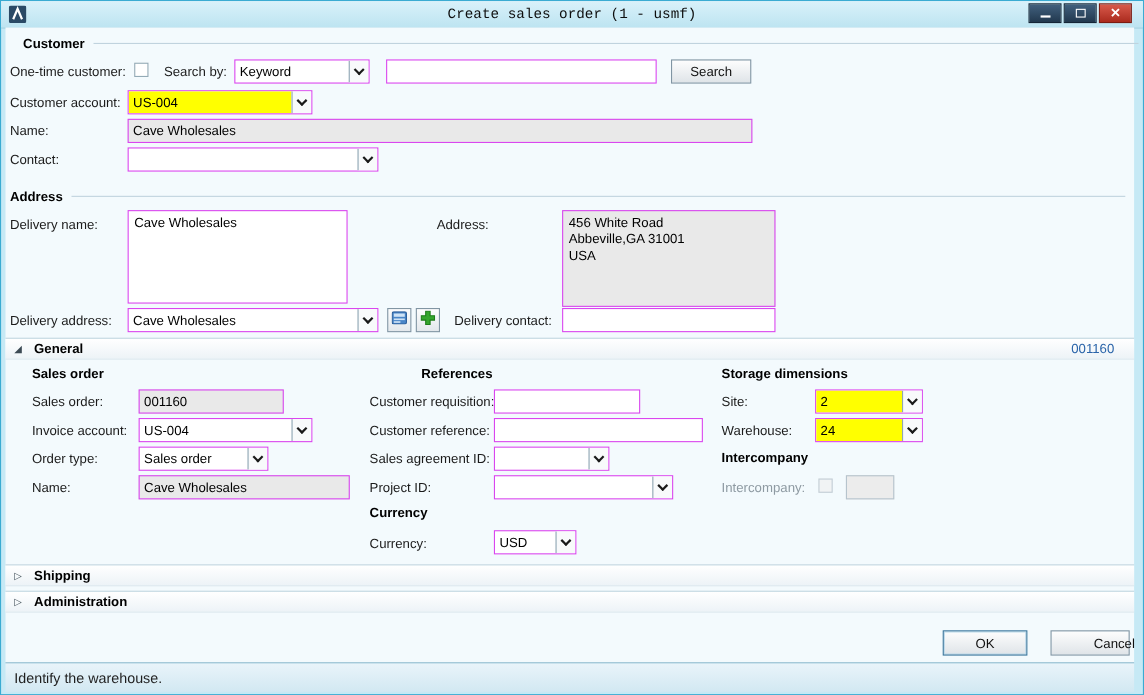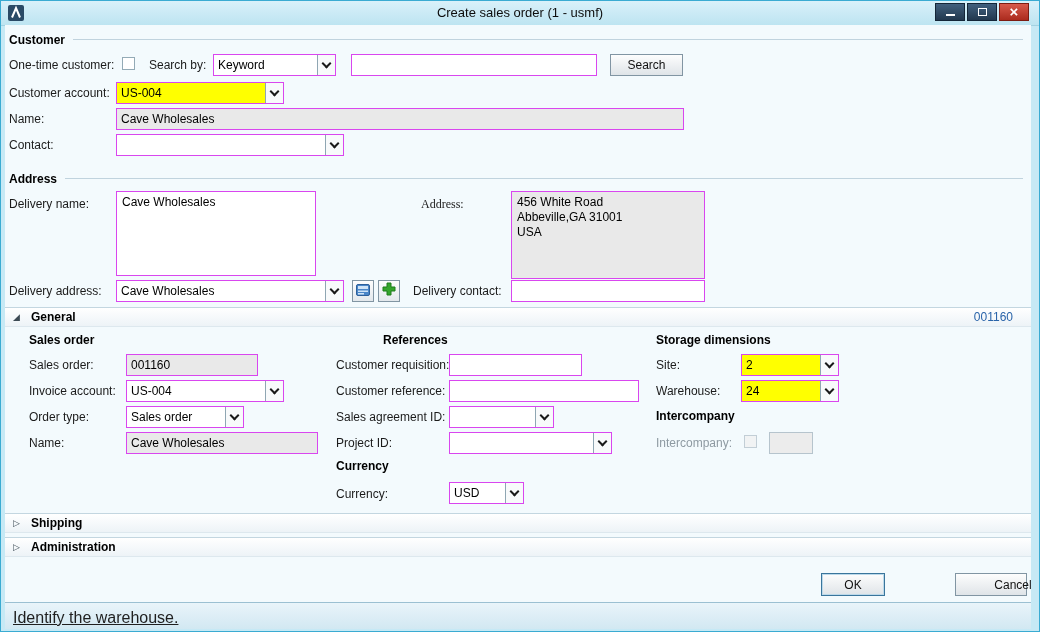--- a/index.html
+++ b/index.html
@@ -6,39 +6,40 @@
   .win {
     position:relative; width:1040px; height:632px; overflow:hidden;
     font-family:"Liberation Sans", sans-serif;
     background:#c6e9f5; border:1px solid #3aabd2; box-sizing:border-box;
   }
   
   .titlebar {
     position:absolute; left:0; top:0; width:100%; height:24px;
     background:linear-gradient(#d9f1fa,#bde4f1);
     border-bottom:1px solid #a3d2e2;
+    font-family:Liberation Mono, monospace;
   }
   .title { position:absolute; left:0; right:0; top:4px; text-align:center; font-size:13px; color:#0d0d0d; }
   .app-icon { position:absolute; left:7px; top:4px; width:16px; height:16px; }
   .winbtn {
     position:absolute; top:2px; width:30px; height:18px; box-sizing:border-box;
     display:flex; align-items:center; justify-content:center; cursor:default;
   }
   .btn-min,.btn-max { background:linear-gradient(#41607e,#22394f); border:1px solid #142638; }
   .btn-close { background:linear-gradient(#d85a4b,#ab2b1e); border:1px solid #7c1c12; }
   .glyph-min { width:9px; height:2px; background:#fff; margin-top:6px; }
   .glyph-max { width:9px; height:8px; border:1px solid #fff; box-sizing:border-box; }
   .glyph-close::before { content:"×"; color:#fff; font-size:15px; font-weight:bold; line-height:14px; }
   
   .client { position:absolute; left:4px; top:24px; width:1026px; height:577px; background:#f3fafd; }
   .statusbar {
     position:absolute; left:4px; top:601px; width:1026px; height:27px; box-sizing:border-box;
     background:linear-gradient(#e9f4fa,#d2e8f2); border-top:1px solid #9bc0d2;
   }
-  .status-text { margin:6px 0 0 8px; font-size:16px; color:#1f1f1f;text-decoration:underline; }
+  .status-text { margin:6px 0 0 8px; font-size:13px; color:#1f1f1f; }
   
   .lbl { position:absolute; font-size:12px; color:#1b1b1b; white-space:nowrap; }
   .lbl.disabled { color:#8e9aa2; }
   .ghdr { position:absolute; display:flex; align-items:center; font-size:12px; font-weight:bold; color:#000; height:15px; }
   .ghdr .line { flex:1; height:1px; background:#c0d3de; margin-left:8px; }
   .subhdr { position:absolute; font-size:12px; font-weight:bold; color:#000; white-space:nowrap; }
   .box {
     position:absolute; box-sizing:border-box; height:22px;
     border:1px solid #d946ef; background:#fff; font-size:12px; color:#000;
     line-height:20px; padding:0 4px; overflow:hidden;
@@ -99,21 +100,21 @@
     <div class="winbtn btn-close" style="left:998px;">
         <span class="glyph-close"></span>
       </div>
   </div>
 
   <div class="client"></div>
   <div class="statusbar">
     <div class="status-text">Identify the warehouse.</div>
   </div>
 
-  <div class="ghdr" style="left:8px; top:31px; width:1014px;">
+  <div class="ghdr" style="left:20px; top:31px; width:1014px;">
     <span>Customer</span>
     <span class="line"></span>
   </div>
 
   <div class="lbl" style="left:8px; top:57px;">One-time customer:</div>
   <div class="checkbox" style="left:121px; top:56px;"></div>
   <div class="lbl" style="left:148px; top:57px;">Search by:</div>
   <div class="box combo" style="left:212px; top:53px; width:123px;">
     <span class="val">Keyword</span>
     <span class="dd">
@@ -143,21 +144,21 @@
   </div>
 
   <div class="ghdr" style="left:8px; top:170px; width:1014px;">
     <span>Address</span>
     <span class="line"></span>
   </div>
 
   <div class="lbl" style="left:8px; top:196px;">Delivery name:</div>
   <div class="box multiline" style="left:115px; top:190px; width:200px; height:85px;">Cave Wholesales</div>
 
-  <div class="lbl" style="left:420px; top:196px;font-family:Liberation Serif, serif;">Address:</div>
+  <div class="lbl" style="left:396px; top:196px;">Address:</div>
   <div class="box ro multiline" style="left:510px; top:190px; width:194px; height:88px;">456 White Road
 Abbeville,GA 31001
 USA</div>
 
   <div class="lbl" style="left:8px; top:283px;text-align:center;">Delivery address:</div>
   <div class="box combo" style="left:115px; top:279px; width:228px;">
     <span class="val">Cave Wholesales</span>
     <span class="dd">
         <span class="chev"></span>
       </span>
@@ -258,16 +259,16 @@
 
   <div class="fasttab" style="top:512px;">
     <span class="tri tri-col"></span>
     <span class="name">Shipping</span>
   </div>
   <div class="fasttab" style="top:536px;">
     <span class="tri tri-col"></span>
     <span class="name">Administration</span>
   </div>
 
-  <div class="pushbtn default" style="left:820px; top:572px; width:64px; height:23px;">OK</div>
+  <div class="pushbtn default" style="left:856px; top:572px; width:77px; height:23px;">OK</div>
   <div class="pushbtn" style="left:954px; top:572px; width:72px; height:23px;padding-left:44px;">Cancel</div>
 
 </div>
 
 </body></html>

